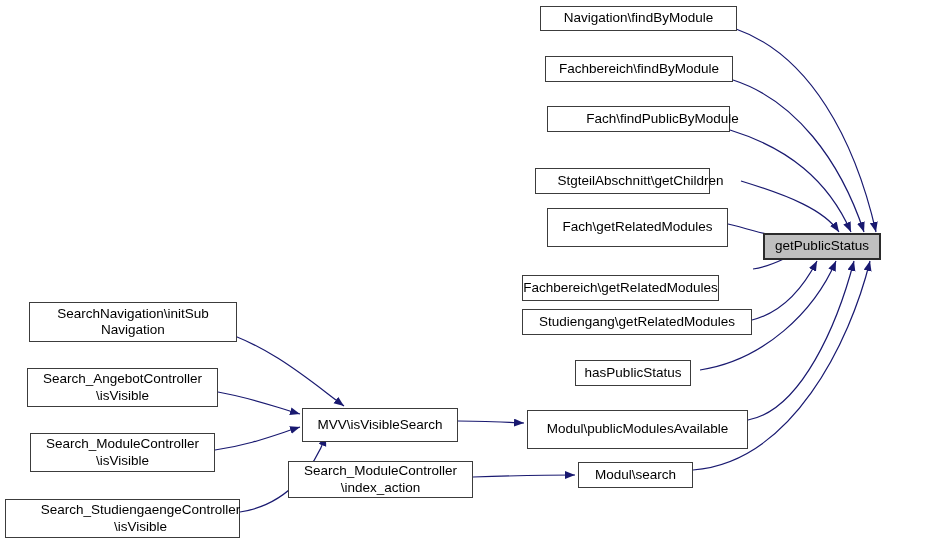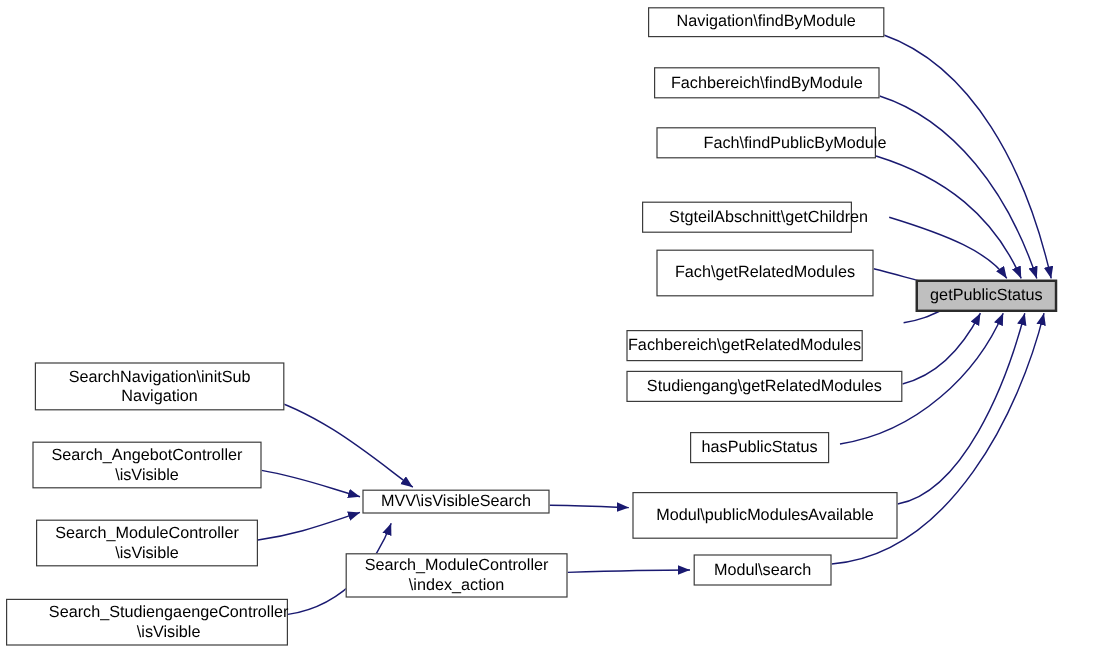--- a/index.html
+++ b/index.html
@@ -67,21 +67,21 @@
   <div class="node" style="left:522px;top:309px;width:230px;height:26px;">Studiengang\getRelatedModules</div>
 
   <div class="node" style="left:575px;top:360px;width:116px;height:26px;">hasPublicStatus</div>
 
   <div class="node" style="left:527px;top:410px;width:221px;height:39px;">Modul\publicModulesAvailable</div>
 
   <div class="node" style="left:578px;top:462px;width:115px;height:26px;text-align:right;">Modul\search</div>
 
   <div class="node node--hl" style="left:763px;top:233px;width:118px;height:27px;">getPublicStatus</div>
 
-  <div class="node" style="left:302px;top:408px;width:156px;height:20px;">MVV\isVisibleSearch</div>
+  <div class="node" style="left:302px;top:408px;width:156px;height:34px;">MVV\isVisibleSearch</div>
 
   <div class="node" style="left:288px;top:461px;width:185px;height:37px;">Search_ModuleController
 \index_action</div>
 
   <div class="node" style="left:29px;top:302px;width:208px;height:40px;">SearchNavigation\initSub
 Navigation</div>
 
   <div class="node" style="left:27px;top:368px;width:191px;height:39px;">Search_AngebotController
 \isVisible</div>
 

